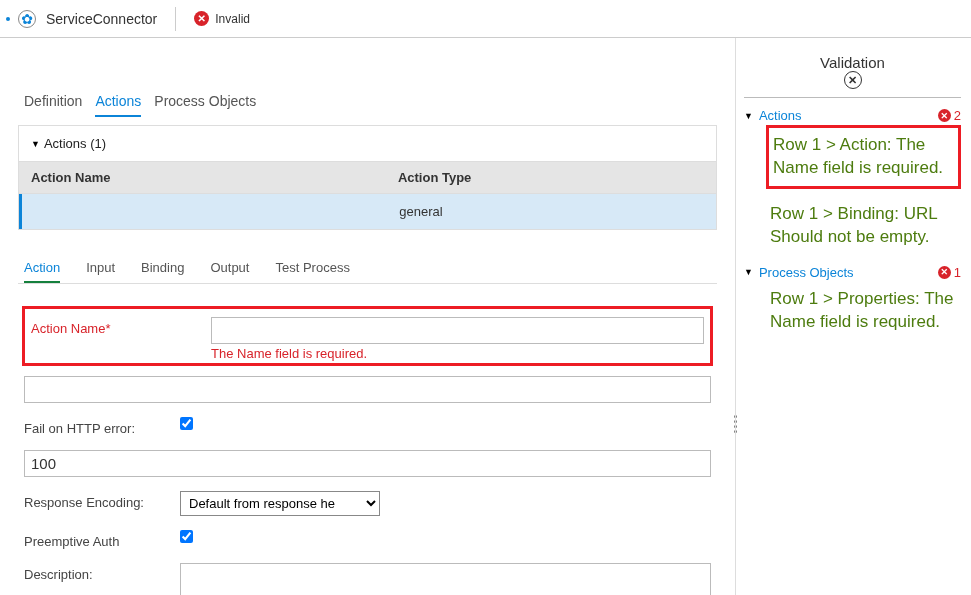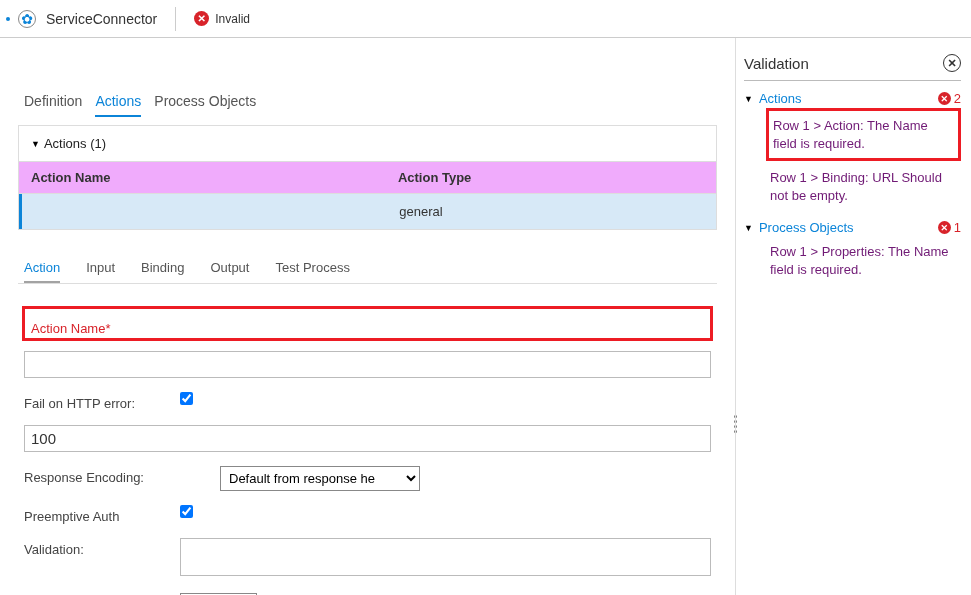--- a/index.html
+++ b/index.html
@@ -64,37 +64,37 @@
     }
     .top-tabs .tab.active { color: #0b84d8; border-bottom: 2px solid #0b84d8; }
 
     .actions-panel { border: 1px solid #ddd; margin-top: 8px; }
     .actions-panel-header {
       padding: 10px 12px; font-size: 13px; color: #222;
       display: flex; align-items: center; gap: 4px;
     }
     .caret-down { font-size: 9px; color: #000; }
     .actions-table-header {
-      display: flex; background: #f0abfc; border-top: 1px solid #ddd; border-bottom: 1px solid #ddd;
+      display: flex; background: #e5e5e5; border-top: 1px solid #ddd; border-bottom: 1px solid #ddd;
       font-weight: 600; font-size: 13px; justify-content: flex-end;
     }
     .actions-table-header div { padding: 8px 12px; }
     .col-name { flex: 1.12; }
     .col-type { flex: 1; }
     .actions-table-row {
       display: flex; background: #d7e9f7; border-left: 3px solid #0b84d8;
       font-size: 13px;
     }
     .actions-table-row div { padding: 10px 12px; }
 
     .detail-tabs { display: flex; gap: 26px; margin-top: 30px; padding-left: 6px; border-bottom: 0; }
     .detail-tabs .dtab {
       font-size: 13px; color: #555; padding-bottom: 6px; cursor: pointer;
     }
-    .detail-tabs .dtab.active { color: #0b84d8; border-bottom: 2px solid #a3a3a3; }
+    .detail-tabs .dtab.active { color: #0b84d8; border-bottom: 2px solid #15803d; }
 
     .form-area { border-top: 1px solid #ddd; margin-top: 0; position: relative; }
     .form-area-inner { padding: 14px 6px 0 6px; }
     .form-row { display: flex; align-items: flex-start; margin-bottom: 14px; }
     .form-row .lbl { width: 156px; font-size: 13px; color: #444; padding-top: 4px; }
     .form-row .ctrl { flex: 1; }
     .form-row .ctrl input[type="text"],
     .form-row .ctrl textarea {
       width: 100%; border: 1px solid #bbb; font-size: 15px; padding: 4px 6px;
       background: #fff; color: #333;
@@ -105,35 +105,35 @@
 
     .highlight-red {
       border: 3px solid #ed1c24;
       padding: 8px 6px 2px 6px;
       margin: 8px -2px 10px -2px;
     }
     .highlight-red .form-row { margin-bottom: 0; gap: 24px; }
     .error-msg { color: #d8232a; font-size: 13px; margin-top: 2px; }
     .highlight-red .lbl { color: #d8232a; }
 
-    .right-header { display: flex; justify-content: space-between; align-items: center; border-bottom: 1px solid #bbb; padding-bottom: 8px; margin-bottom: 8px; }
+    .right-header { display: flex; align-items: center; border-bottom: 1px solid #bbb; padding-bottom: 8px; margin-bottom: 8px; flex-direction: column; }
     .right-title { font-size: 15px; color: #333; }
     .close-circle {
       width: 18px; height: 18px; border-radius: 50%; border: 1.5px solid #333;
       display: flex; align-items: center; justify-content: center; font-size: 11px;
       cursor: pointer; font-weight: bold;
     }
 
     .val-group { margin-bottom: 8px; }
     .val-group-header { display: flex; align-items: center; justify-content: space-between; padding: 2px 0; cursor: pointer; }
     .val-group-header .left { display: flex; align-items: center; gap: 6px; }
     .val-link { color: #0b84d8; font-size: 13px; }
     .val-count { color: #d8232a; font-size: 13px; display: flex; align-items: center; gap: 3px; }
     .val-items { padding-left: 22px; }
-    .val-item { font-size: 13px; color: #701a75; padding: 6px 4px; line-height: 1.35; border-left: 0; margin-bottom: 2px; }
+    .val-item { font-size: 17px; color: #4d7c0f; padding: 6px 4px; line-height: 1.35; border-left: 0; margin-bottom: 8px; }
     .val-item.highlighted { border: 3px solid #ed1c24; padding: 6px 4px; }
     .arrow { font-size: 9px; color: #000; }
   </style>
 </head>
 <body>
 
 <div class="header-bar">
   <span class="bullet-dot"></span>
   <span class="svc-icon">
     <span class="svc-icon-inner">✿</span>
@@ -177,20 +177,24 @@
       <span class="dtab">Output</span>
       <span class="dtab">Test Process</span>
     </div>
 
     <div class="form-area">
       <div class="form-area-inner">
 
         <div class="highlight-red">
           <div class="form-row">
             <div class="lbl">Action Name*</div>
+            <div class="ctrl">
+              <input type="text" value="" style="">
+              <div class="error-msg">The Name field is required.</div>
+            </div>
           </div>
         </div>
 
         <div class="form-row">
           <div class="ctrl">
             <input type="text" value="" style="">
           </div>
         </div>
 
         <div class="form-row checkbox">
@@ -202,35 +206,35 @@
 
         <div class="form-row">
           <div class="ctrl">
             <input type="text" value="100" style="">
           </div>
         </div>
 
         <div class="form-row">
           <div class="lbl">Response Encoding:</div>
           <div class="ctrl">
-            <select style="width:200px;margin-left:40px;">
+            <select style="width:200px;">
               <option>Default from response he</option>
             </select>
           </div>
         </div>
 
         <div class="form-row checkbox">
           <div class="lbl">Preemptive Auth</div>
           <div class="ctrl">
             <input type="checkbox" checked="" style="">
           </div>
         </div>
 
         <div class="form-row">
-          <div class="lbl">Validation:</div>
+          <div class="lbl">Description:</div>
           <div class="ctrl">
             <textarea style=""></textarea>
           </div>
         </div>
 
         <div class="form-row" style="margin-top:6px;">
           <div class="lbl">Action Type</div>
           <div class="ctrl">
             <select>
               <option>General</option>

